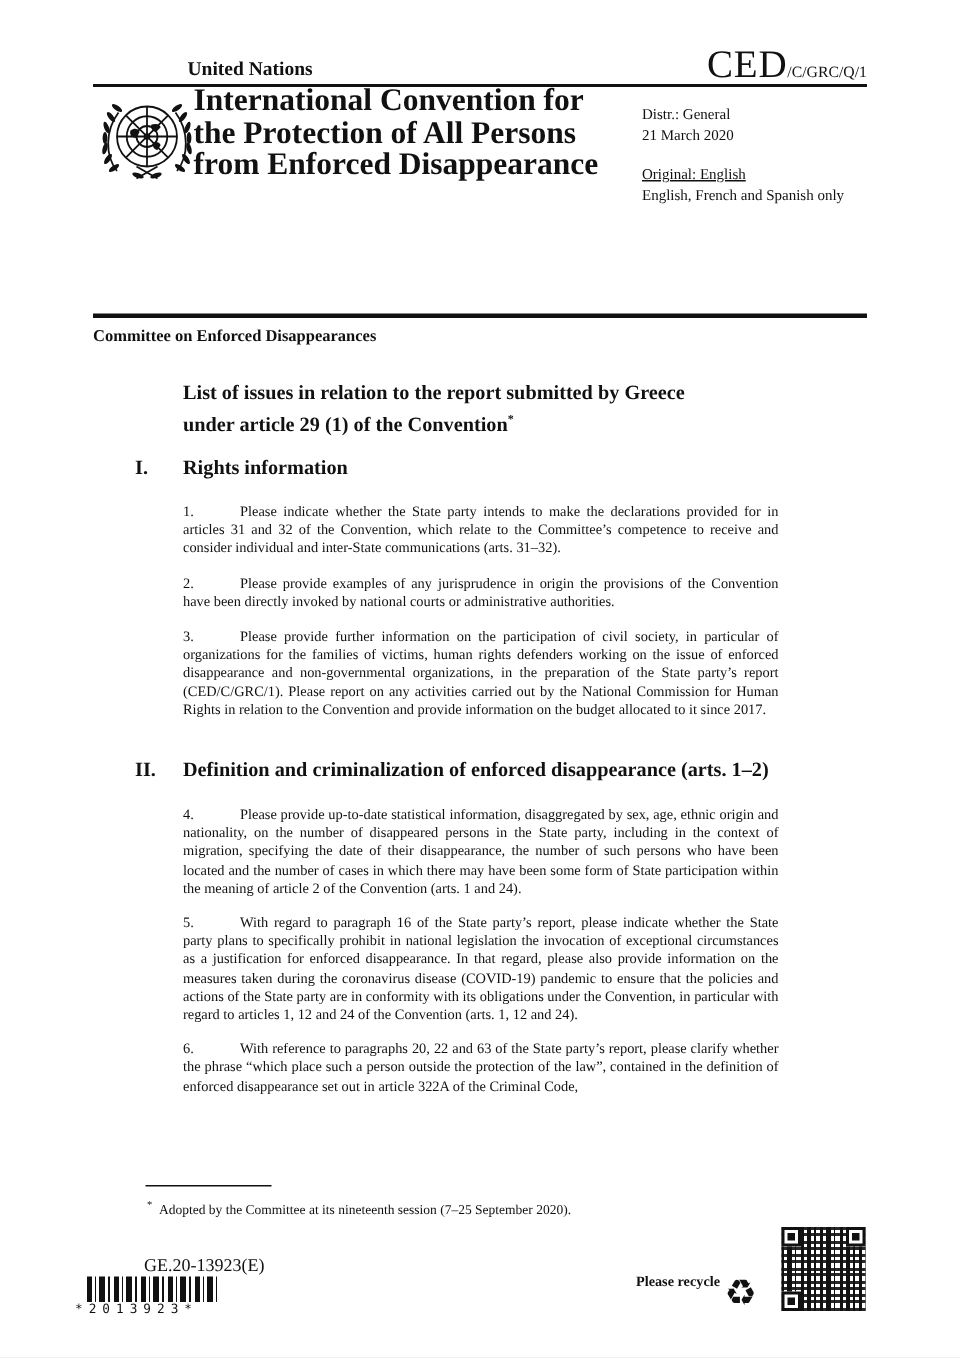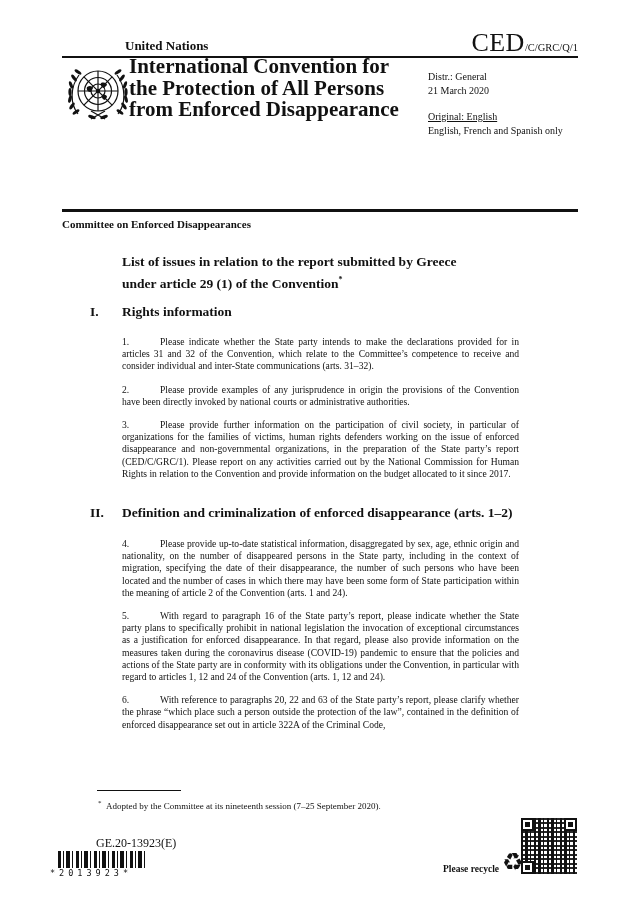--- a/index.html
+++ b/index.html
@@ -53,21 +53,21 @@
     position:absolute;left:58px;top:851px;width:90px;height:17px;
     background:repeating-linear-gradient(90deg,
       #111 0 3px,#fff 3px 5px,#111 5px 6px,#fff 6px 8px,
       #111 8px 12px,#fff 12px 14px,#111 14px 15px,#fff 15px 18px);
   }
   .barcode-text{
     position:absolute;left:46px;top:868px;width:90px;text-align:center;
     font-family:"DejaVu Sans Mono","Liberation Mono",monospace;
     font-size:8.5px;letter-spacing:4px;
   }
-  .recycle{position:absolute;left:443px;top:850px;display:flex;align-items:flex-end;}
+  .recycle{position:absolute;left:424px;top:850px;display:flex;align-items:flex-start;}
   .recycle .label{font-size:9.5px;font-weight:bold;}
   .recycle .glyph{font-family:"DejaVu Sans",sans-serif;font-size:24px;line-height:24px;margin-left:3px;}
   .qr{
     position:absolute;left:521px;top:818px;width:56px;height:56px;
     background:
       repeating-linear-gradient(0deg,rgba(17,17,17,.9) 0 2px,transparent 2px 5px,rgba(17,17,17,.9) 5px 7px,transparent 7px 9px),
       repeating-linear-gradient(90deg,#111 0 2px,#fff 2px 4px,#111 4px 7px,#fff 7px 9px,#111 9px 10px,#fff 10px 13px);
   }
   .qr .finder{position:absolute;width:9px;height:9px;border:2px solid #111;background:#fff;}
   .qr .finder .dot{position:absolute;left:2px;top:2px;width:5px;height:5px;background:#111;}

